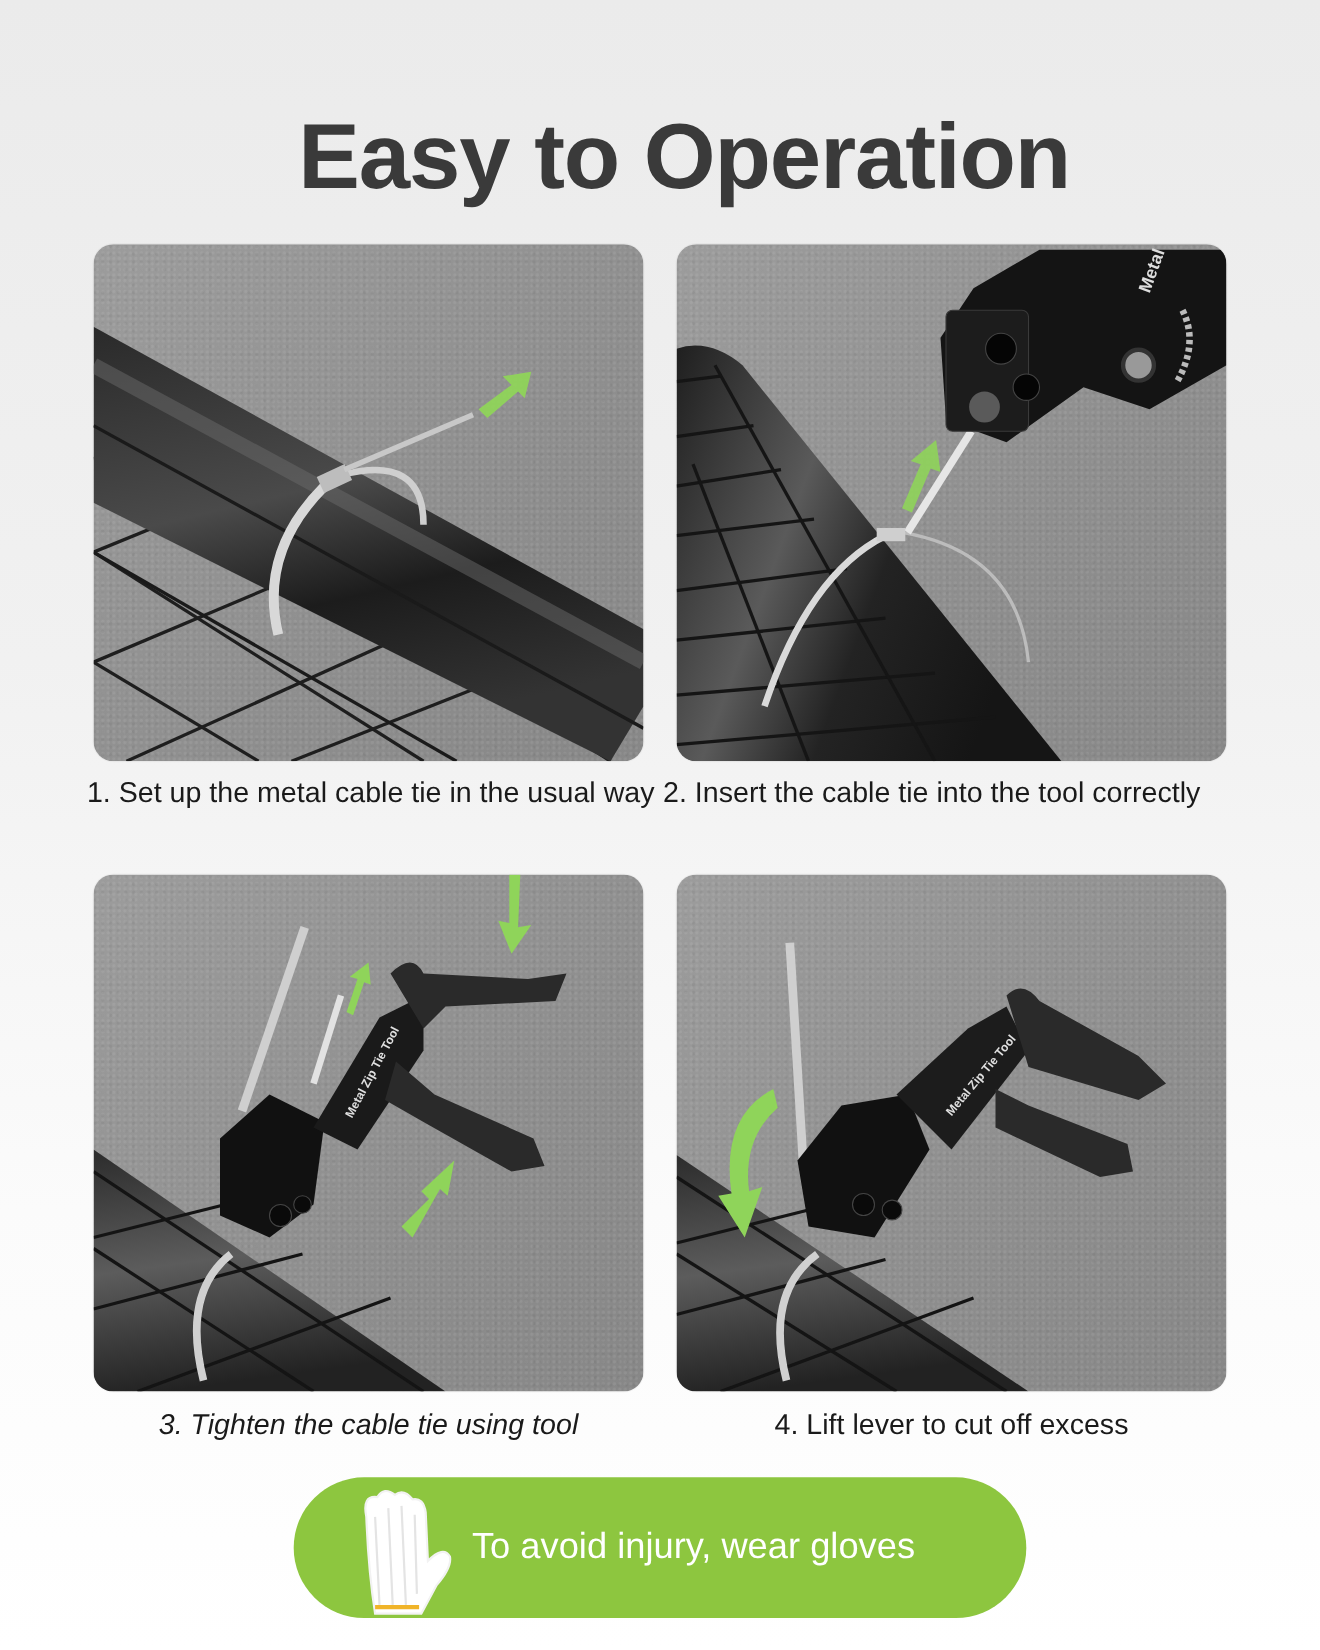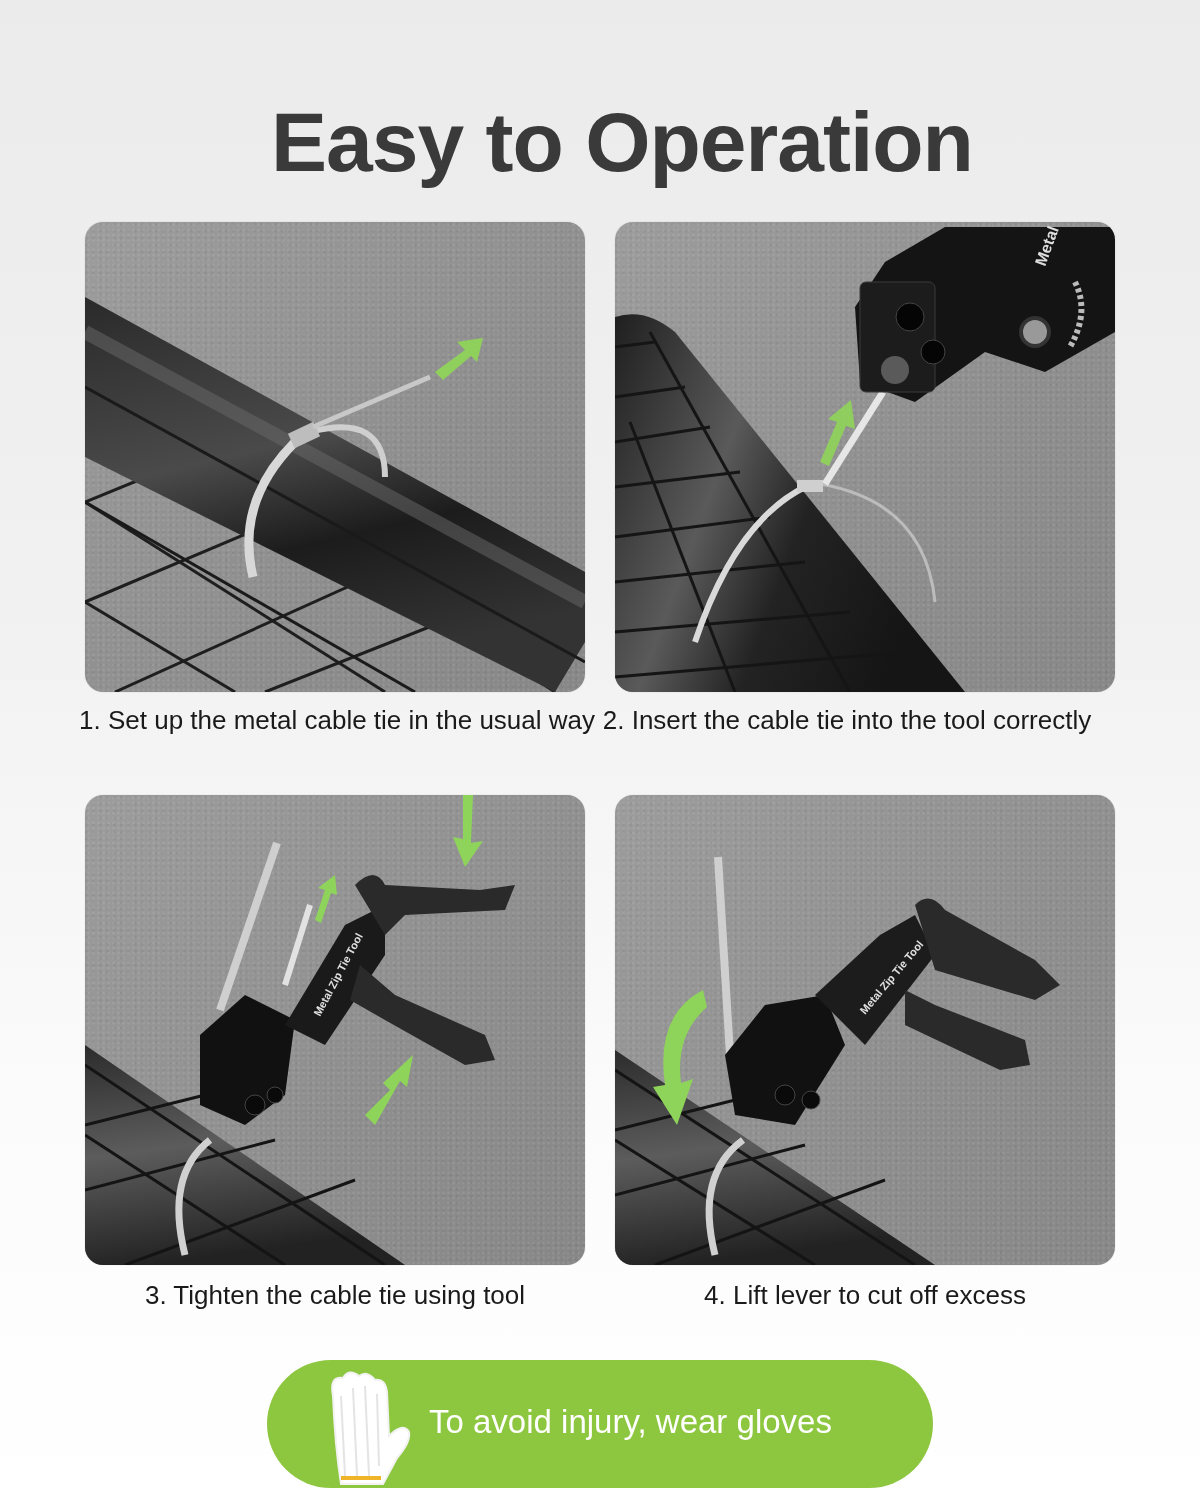--- a/index.html
+++ b/index.html
@@ -26,25 +26,25 @@
   #p1 { left: 85px; top: 222px; }
   #p2 { left: 615px; top: 222px; }
   #p3 { left: 85px; top: 795px; }
   #p4 { left: 615px; top: 795px; }
   .caption {
     position: absolute; width: 520px; text-align: center; color: #1a1a1a;
     font-size: 26px; line-height: 37px;
   }
   #c1 { left: 75px; top: 702px; text-align: right; }
   #c2 { left: 587px; top: 702px; }
-  #c3 { left: 75px; top: 1277px; }
+  #c3 { left: 75px; top: 1277px; font-style: italic; }
   #c4 { left: 605px; top: 1277px; }
   .pill {
     position: absolute; left: 267px; top: 1343px; width: 666px; height: 128px;
-    border-radius: 64px; background: #8dc63f; margin-top: 17px;
+    border-radius: 64px; background: #8dc63f;
   }
   .pill-text {
     position: absolute; left: 162px; top: 0; height: 128px; line-height: 124px;
     color: #ffffff; font-size: 33px; white-space: nowrap;
   }
   .glove { position: absolute; left: 52px; top: 6px; width: 108px; height: 122px; }
 </style>
 </head>
 <body>
 

